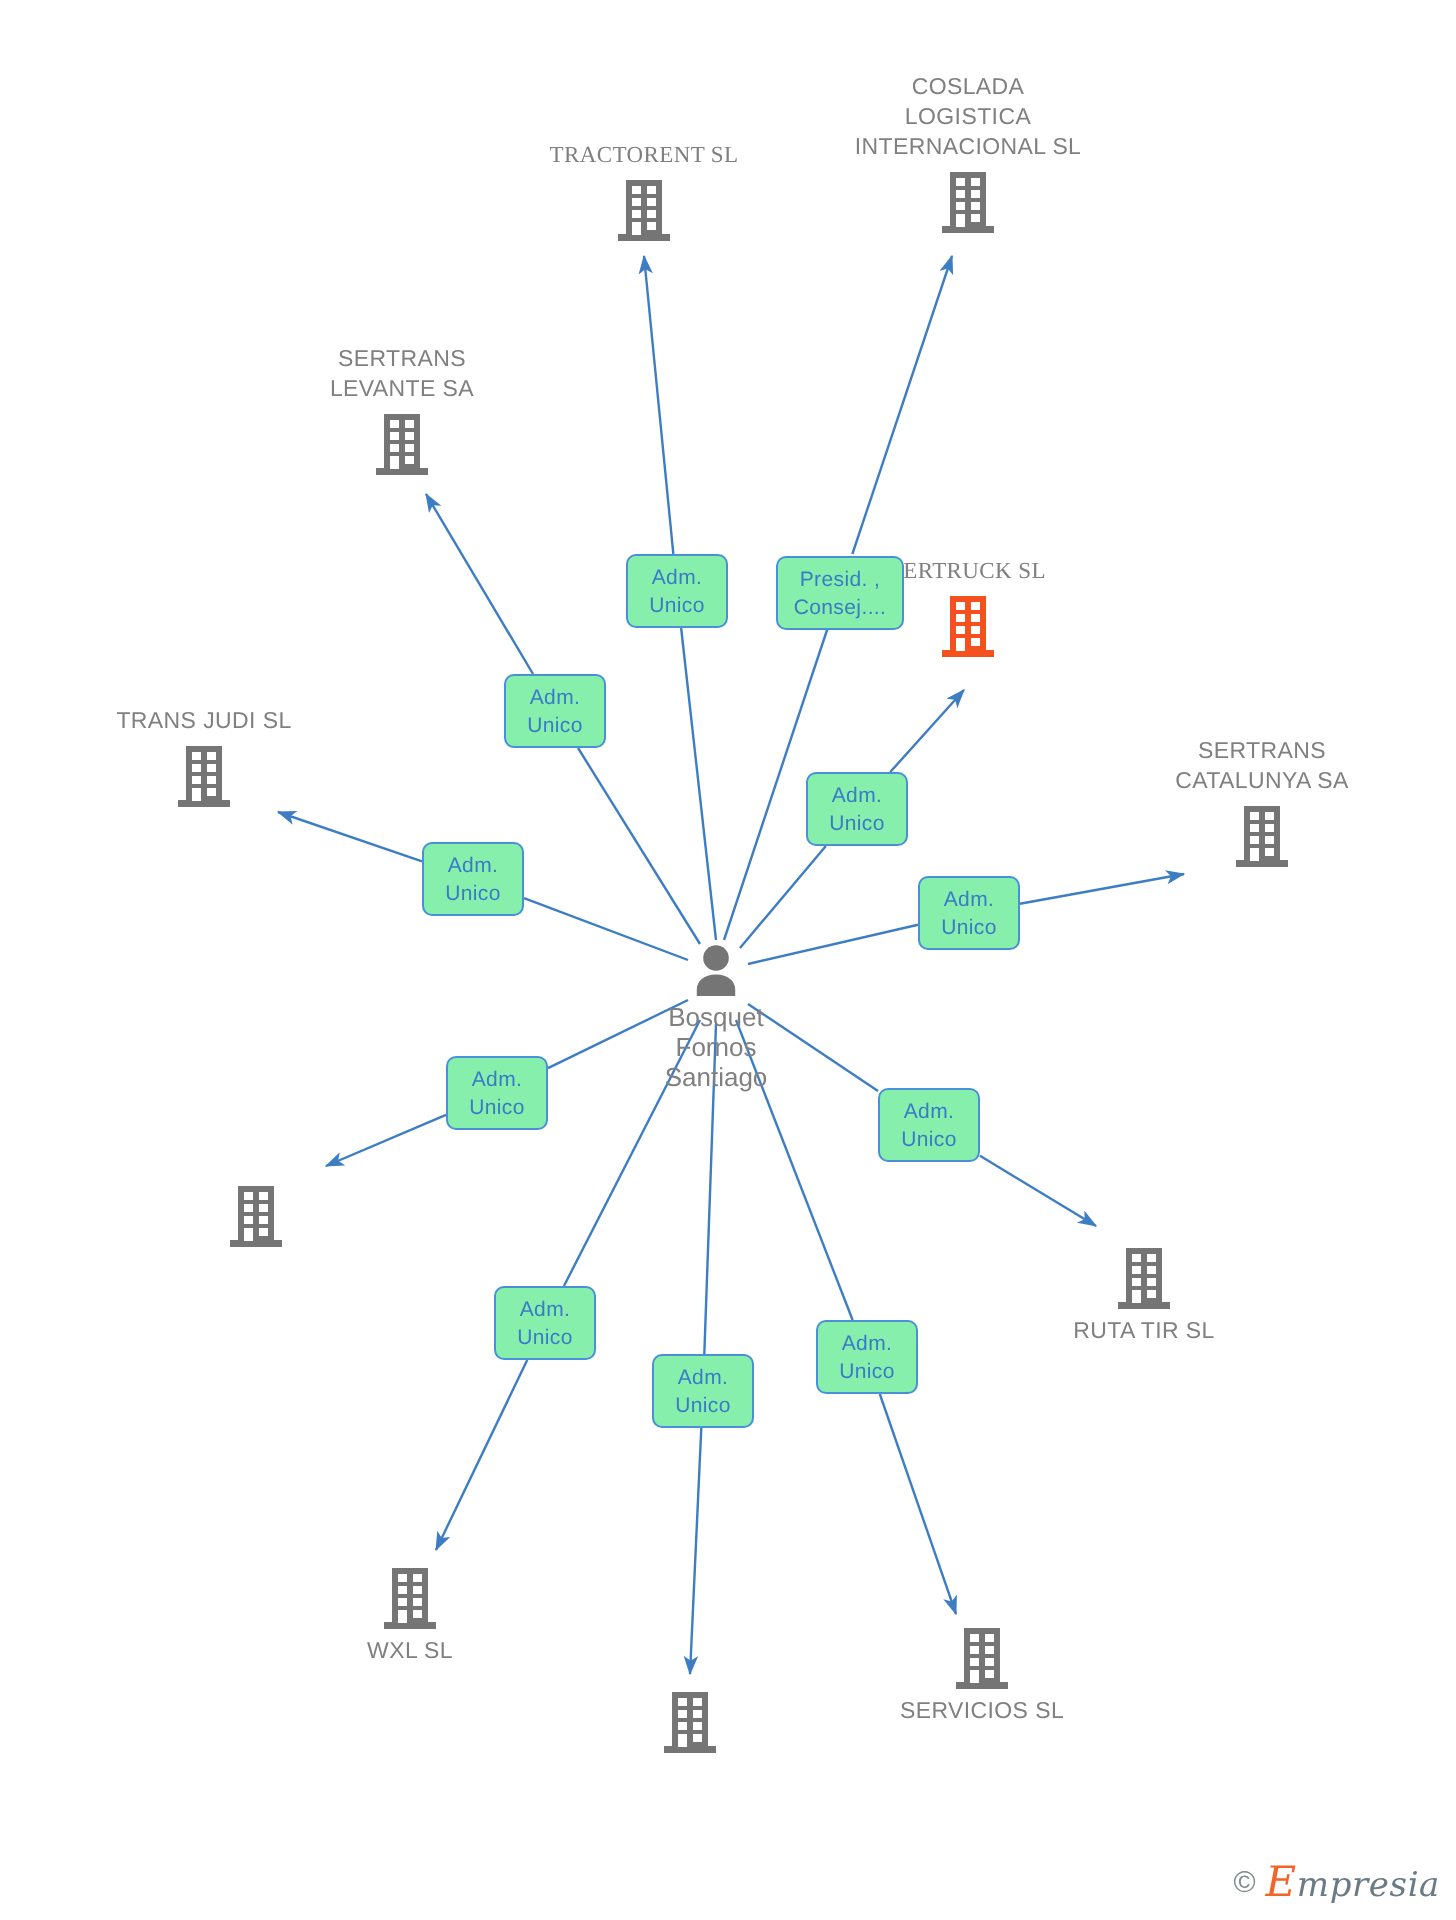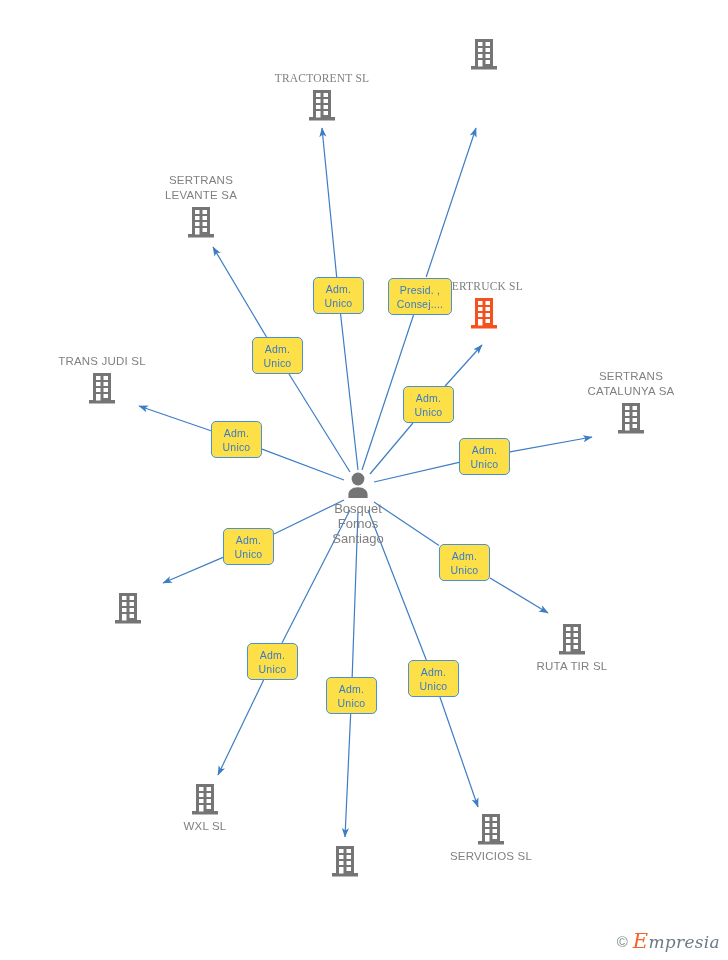--- a/index.html
+++ b/index.html
@@ -52,21 +52,21 @@
     color: #808080;
     white-space: pre-line;
     margin-top: 1px;
   }
 
   .edge-label {
     position: absolute;
     box-sizing: border-box;
     border: 1px solid #4a90d9;
     border-radius: 5px;
-    background: #fde047;
+    background: #86efac;
     color: #3a7bc8;
     font-size: 10.5px;
     line-height: 14px;
     text-align: center;
     padding: 4px 5px 4px 5px;
     white-space: pre-line;
     letter-spacing: 0.2px;
   }
 
   .watermark {
@@ -165,20 +165,23 @@
             <rect x="8" y="11" width="4.5" height="4" fill="#fff"></rect>
             <rect x="15.5" y="11" width="4.5" height="4" fill="#fff"></rect>
             <rect x="8" y="17" width="4.5" height="4" fill="#fff"></rect>
             <rect x="15.5" y="17" width="4.5" height="4" fill="#fff"></rect>
             <rect x="8" y="23" width="4.5" height="6.5" fill="#fff"></rect>
             <rect x="15.5" y="23" width="4.5" height="4" fill="#fff"></rect>
           </svg>
         </div>
       </div>
       <div class="node label-above" style="left: 484px; top: 37px;">
+        <div class="node-label">COSLADA
+LOGISTICA
+INTERNACIONAL SL</div>
         <div>
           <svg class="node-icon" width="28" height="34" viewBox="0 0 28 34">
             <rect x="5" y="2" width="18" height="28" fill="#757575"></rect>
             <rect x="1" y="29" width="26" height="3.5" fill="#757575"></rect>
             <rect x="8" y="5" width="4.5" height="4" fill="#fff"></rect>
             <rect x="15.5" y="5" width="4.5" height="4" fill="#fff"></rect>
             <rect x="8" y="11" width="4.5" height="4" fill="#fff"></rect>
             <rect x="15.5" y="11" width="4.5" height="4" fill="#fff"></rect>
             <rect x="8" y="17" width="4.5" height="4" fill="#fff"></rect>
             <rect x="15.5" y="17" width="4.5" height="4" fill="#fff"></rect>

